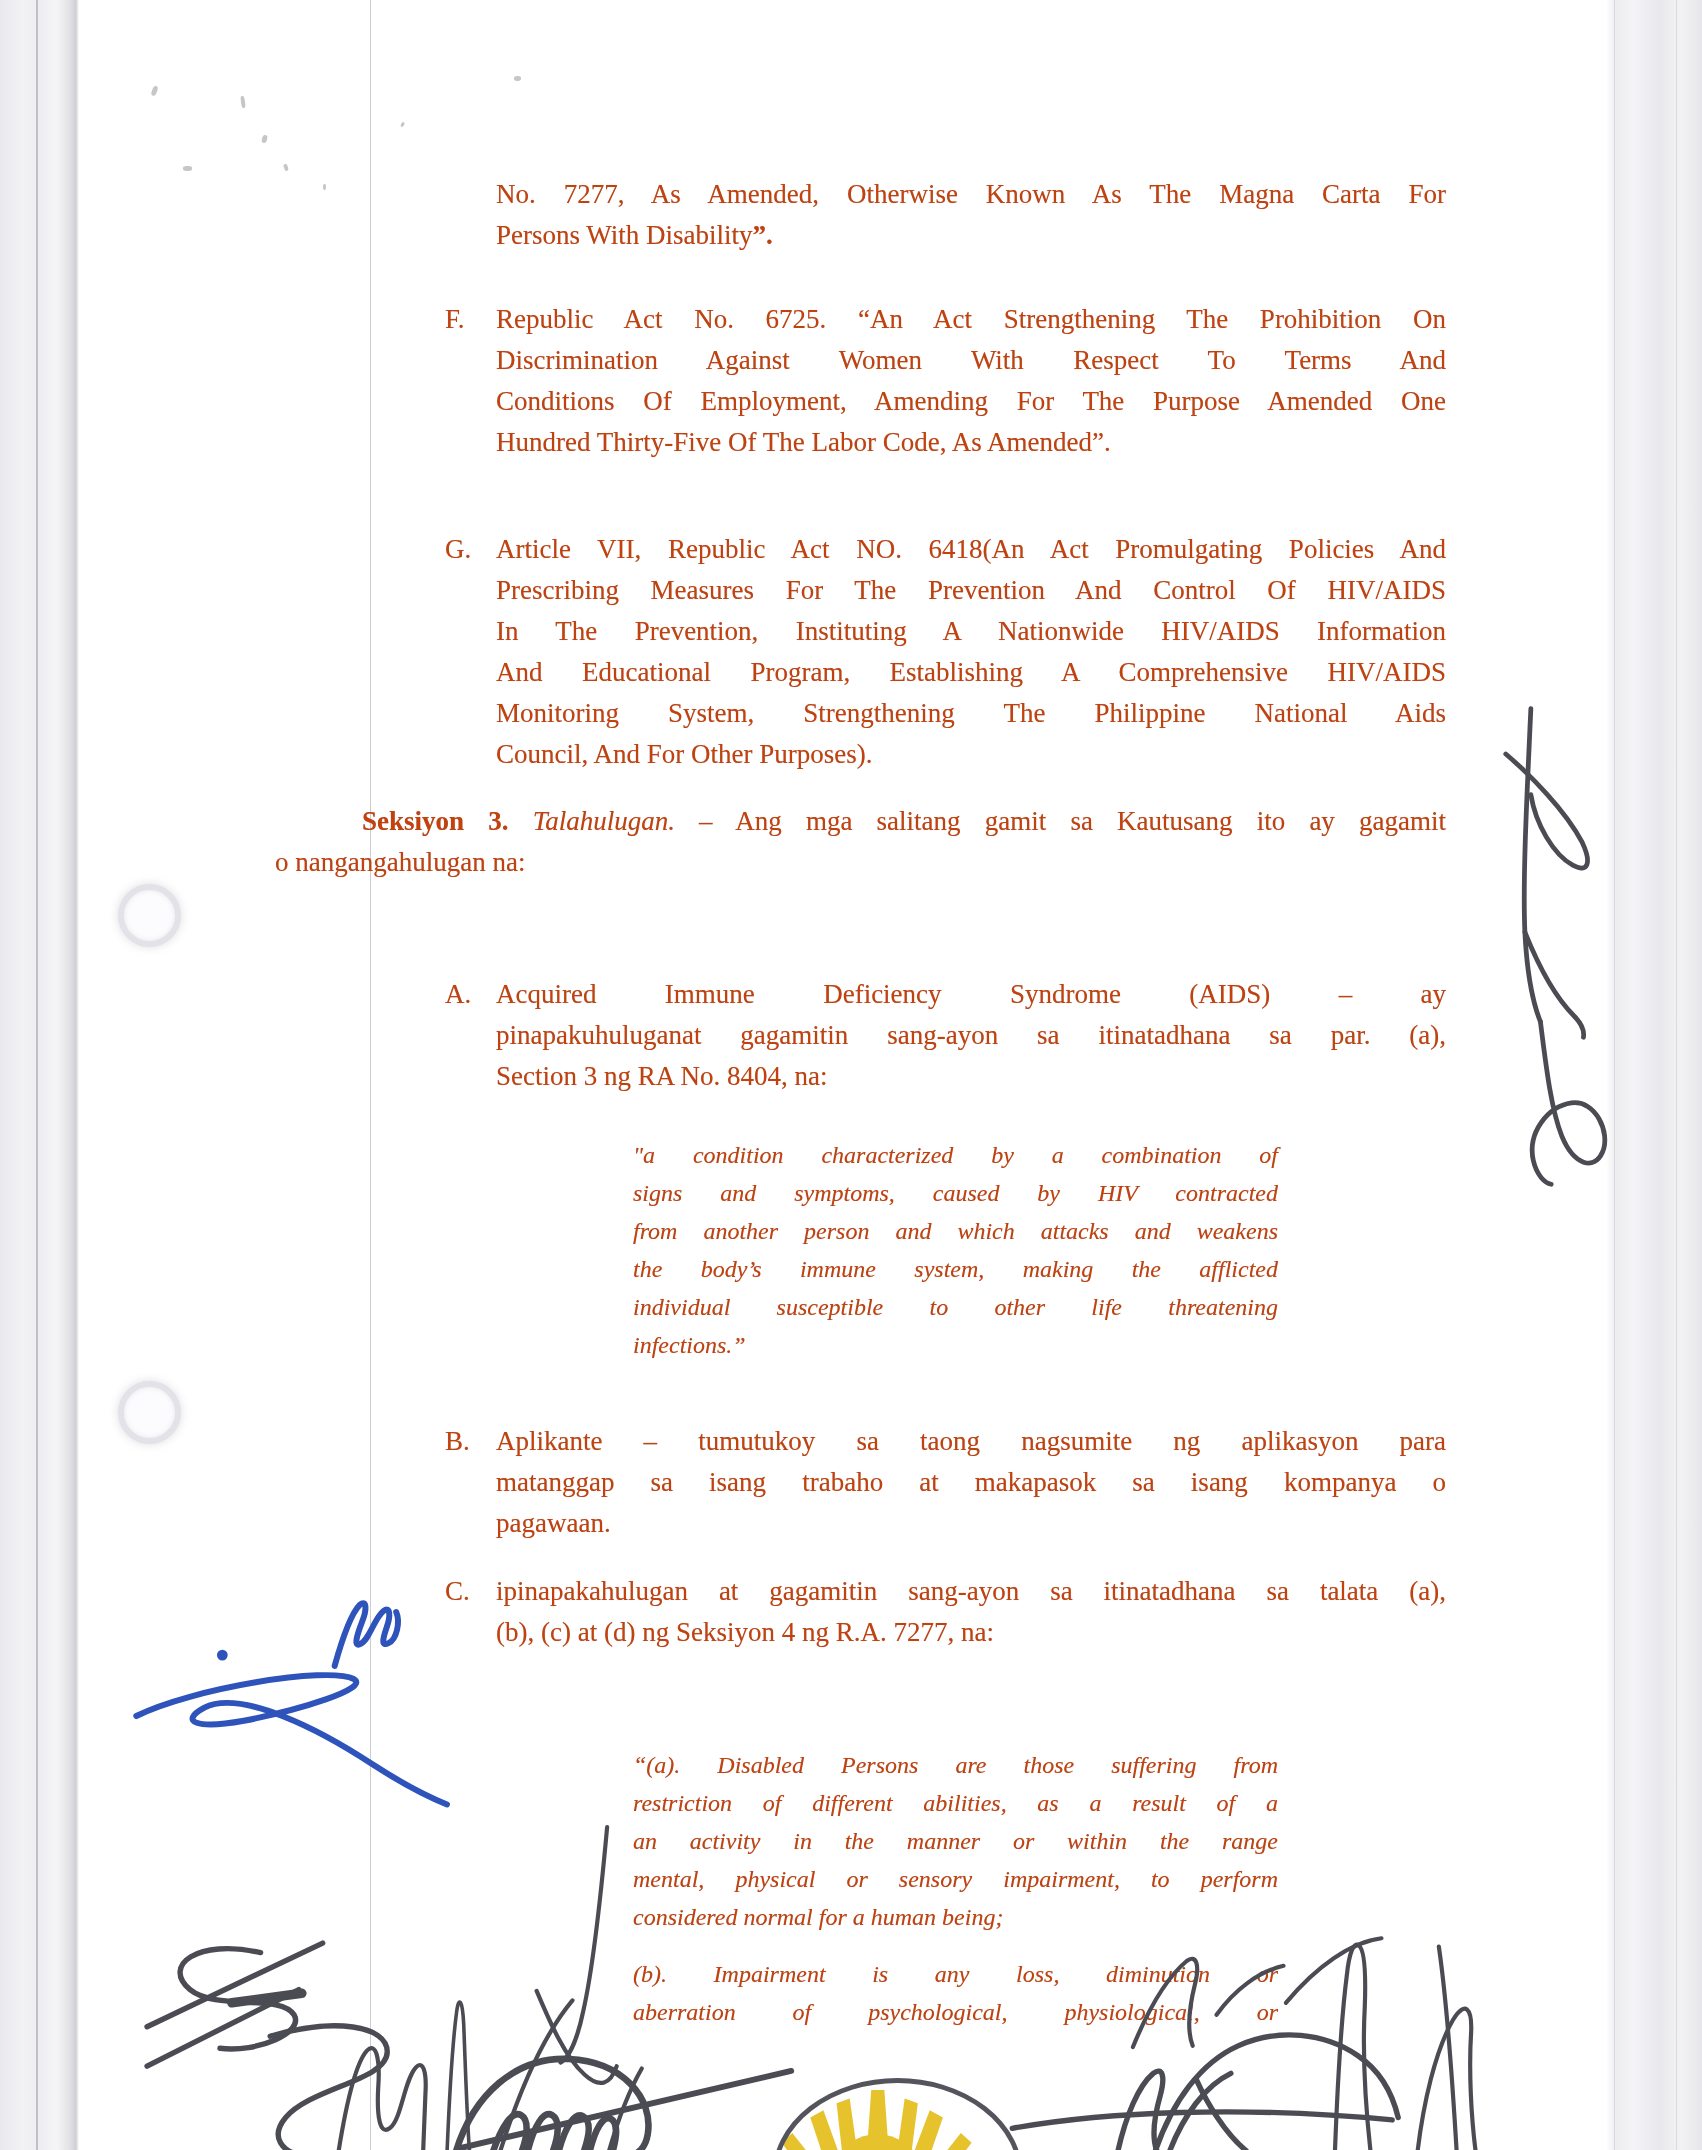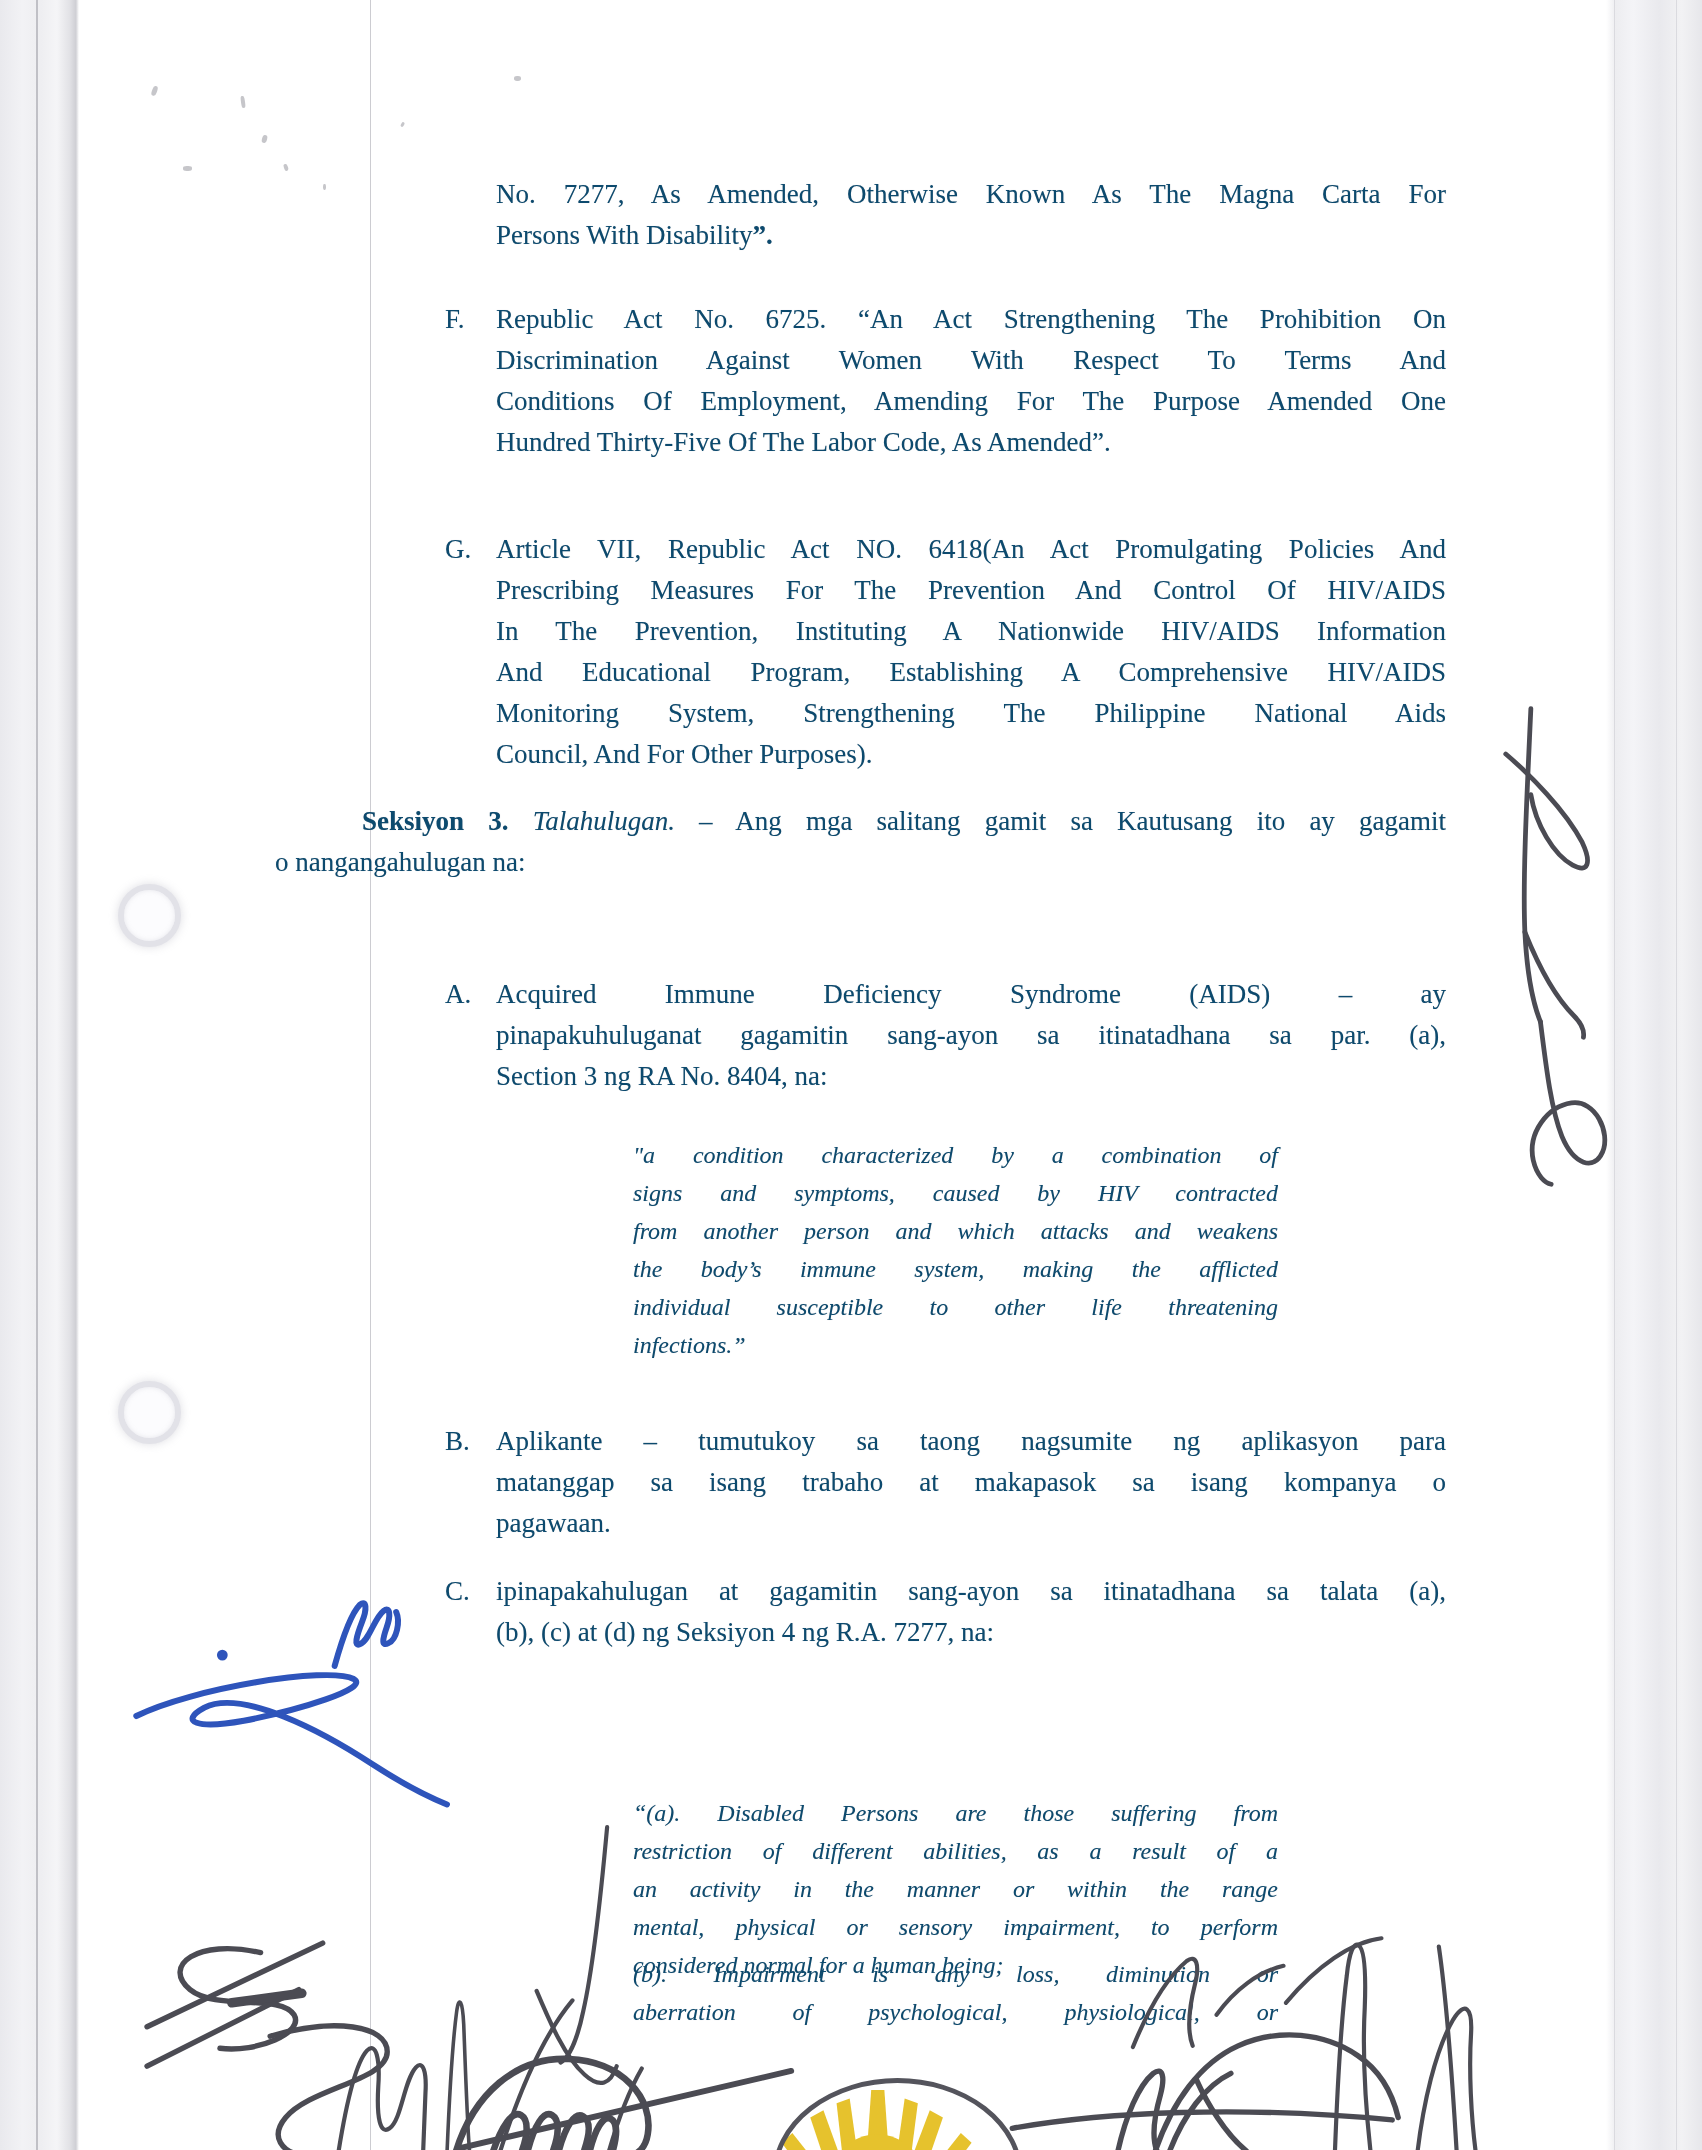--- a/index.html
+++ b/index.html
@@ -26,21 +26,21 @@
     position:absolute;left:370px;top:0;width:1.2px;height:2151px;
     background:#8f8f9a;opacity:.45;
   }
   .hole-punch{
     position:absolute;width:51px;height:51px;border-radius:50%;
     background:#fcfcfe;border:6px solid #e2e2e8;
     box-shadow:0 0 9.6px rgba(150,150,165,.32), inset 0 0 4.8px rgba(170,170,185,.25);
   }
   .speck{position:absolute;background:#8e8e96;opacity:.5;border-radius:40%;}
   
-  .page-text{position:absolute;color:#0c4a6e;text-shadow:0 0 0.7px rgba(90,90,100,.38);}
+  .page-text{position:absolute;color:#c2410c;text-shadow:0 0 0.7px rgba(90,90,100,.38);}
   .body-block{font-size:27px;line-height:41px;width:950px;}
   .sec-block{font-size:27px;line-height:41px;width:1171px;}
   .quote-block{font-size:24px;line-height:38px;width:645px;font-style:italic;}
   .jl{text-align:justify;text-align-last:justify;}
   .ll{text-align:right;text-align-last:left;}
   .item-label{position:absolute;left:-51px;top:0;}
   .bold{font-weight:bold;}
   .ital{font-style:italic;}
   .indent1{text-indent:87px;}
   
@@ -120,21 +120,21 @@
   <div class="jl">matanggap sa isang trabaho at makapasok sa isang kompanya o</div>
   <div class="ll">pagawaan.</div>
 </div>
 
 <div class="page-text body-block" style="left:496px;top:1571px;">
   <span class="item-label">C.</span>
   <div class="jl">ipinapakahulugan at gagamitin sang-ayon sa itinatadhana sa talata (a),</div>
   <div class="ll">(b), (c) at (d) ng Seksiyon 4 ng R.A. 7277, na:</div>
 </div>
 
-<div class="page-text quote-block" style="left:633px;top:1794px;">
+<div class="page-text quote-block" style="left:633px;top:1746px;">
   <div class="jl">“(a). Disabled Persons are those suffering from</div>
   <div class="jl">restriction of different abilities, as a result of a</div>
   <div class="jl">an activity in the manner or within the range</div>
   <div class="jl">mental, physical or sensory impairment, to perform</div>
   <div class="ll">considered normal for a human being;</div>
 </div>
 
 <div class="page-text quote-block" style="left:633px;top:1955px;">
   <div class="jl">(b). Impairment is any loss, diminution or</div>
   <div class="jl">aberration of psychological, physiological, or</div>

